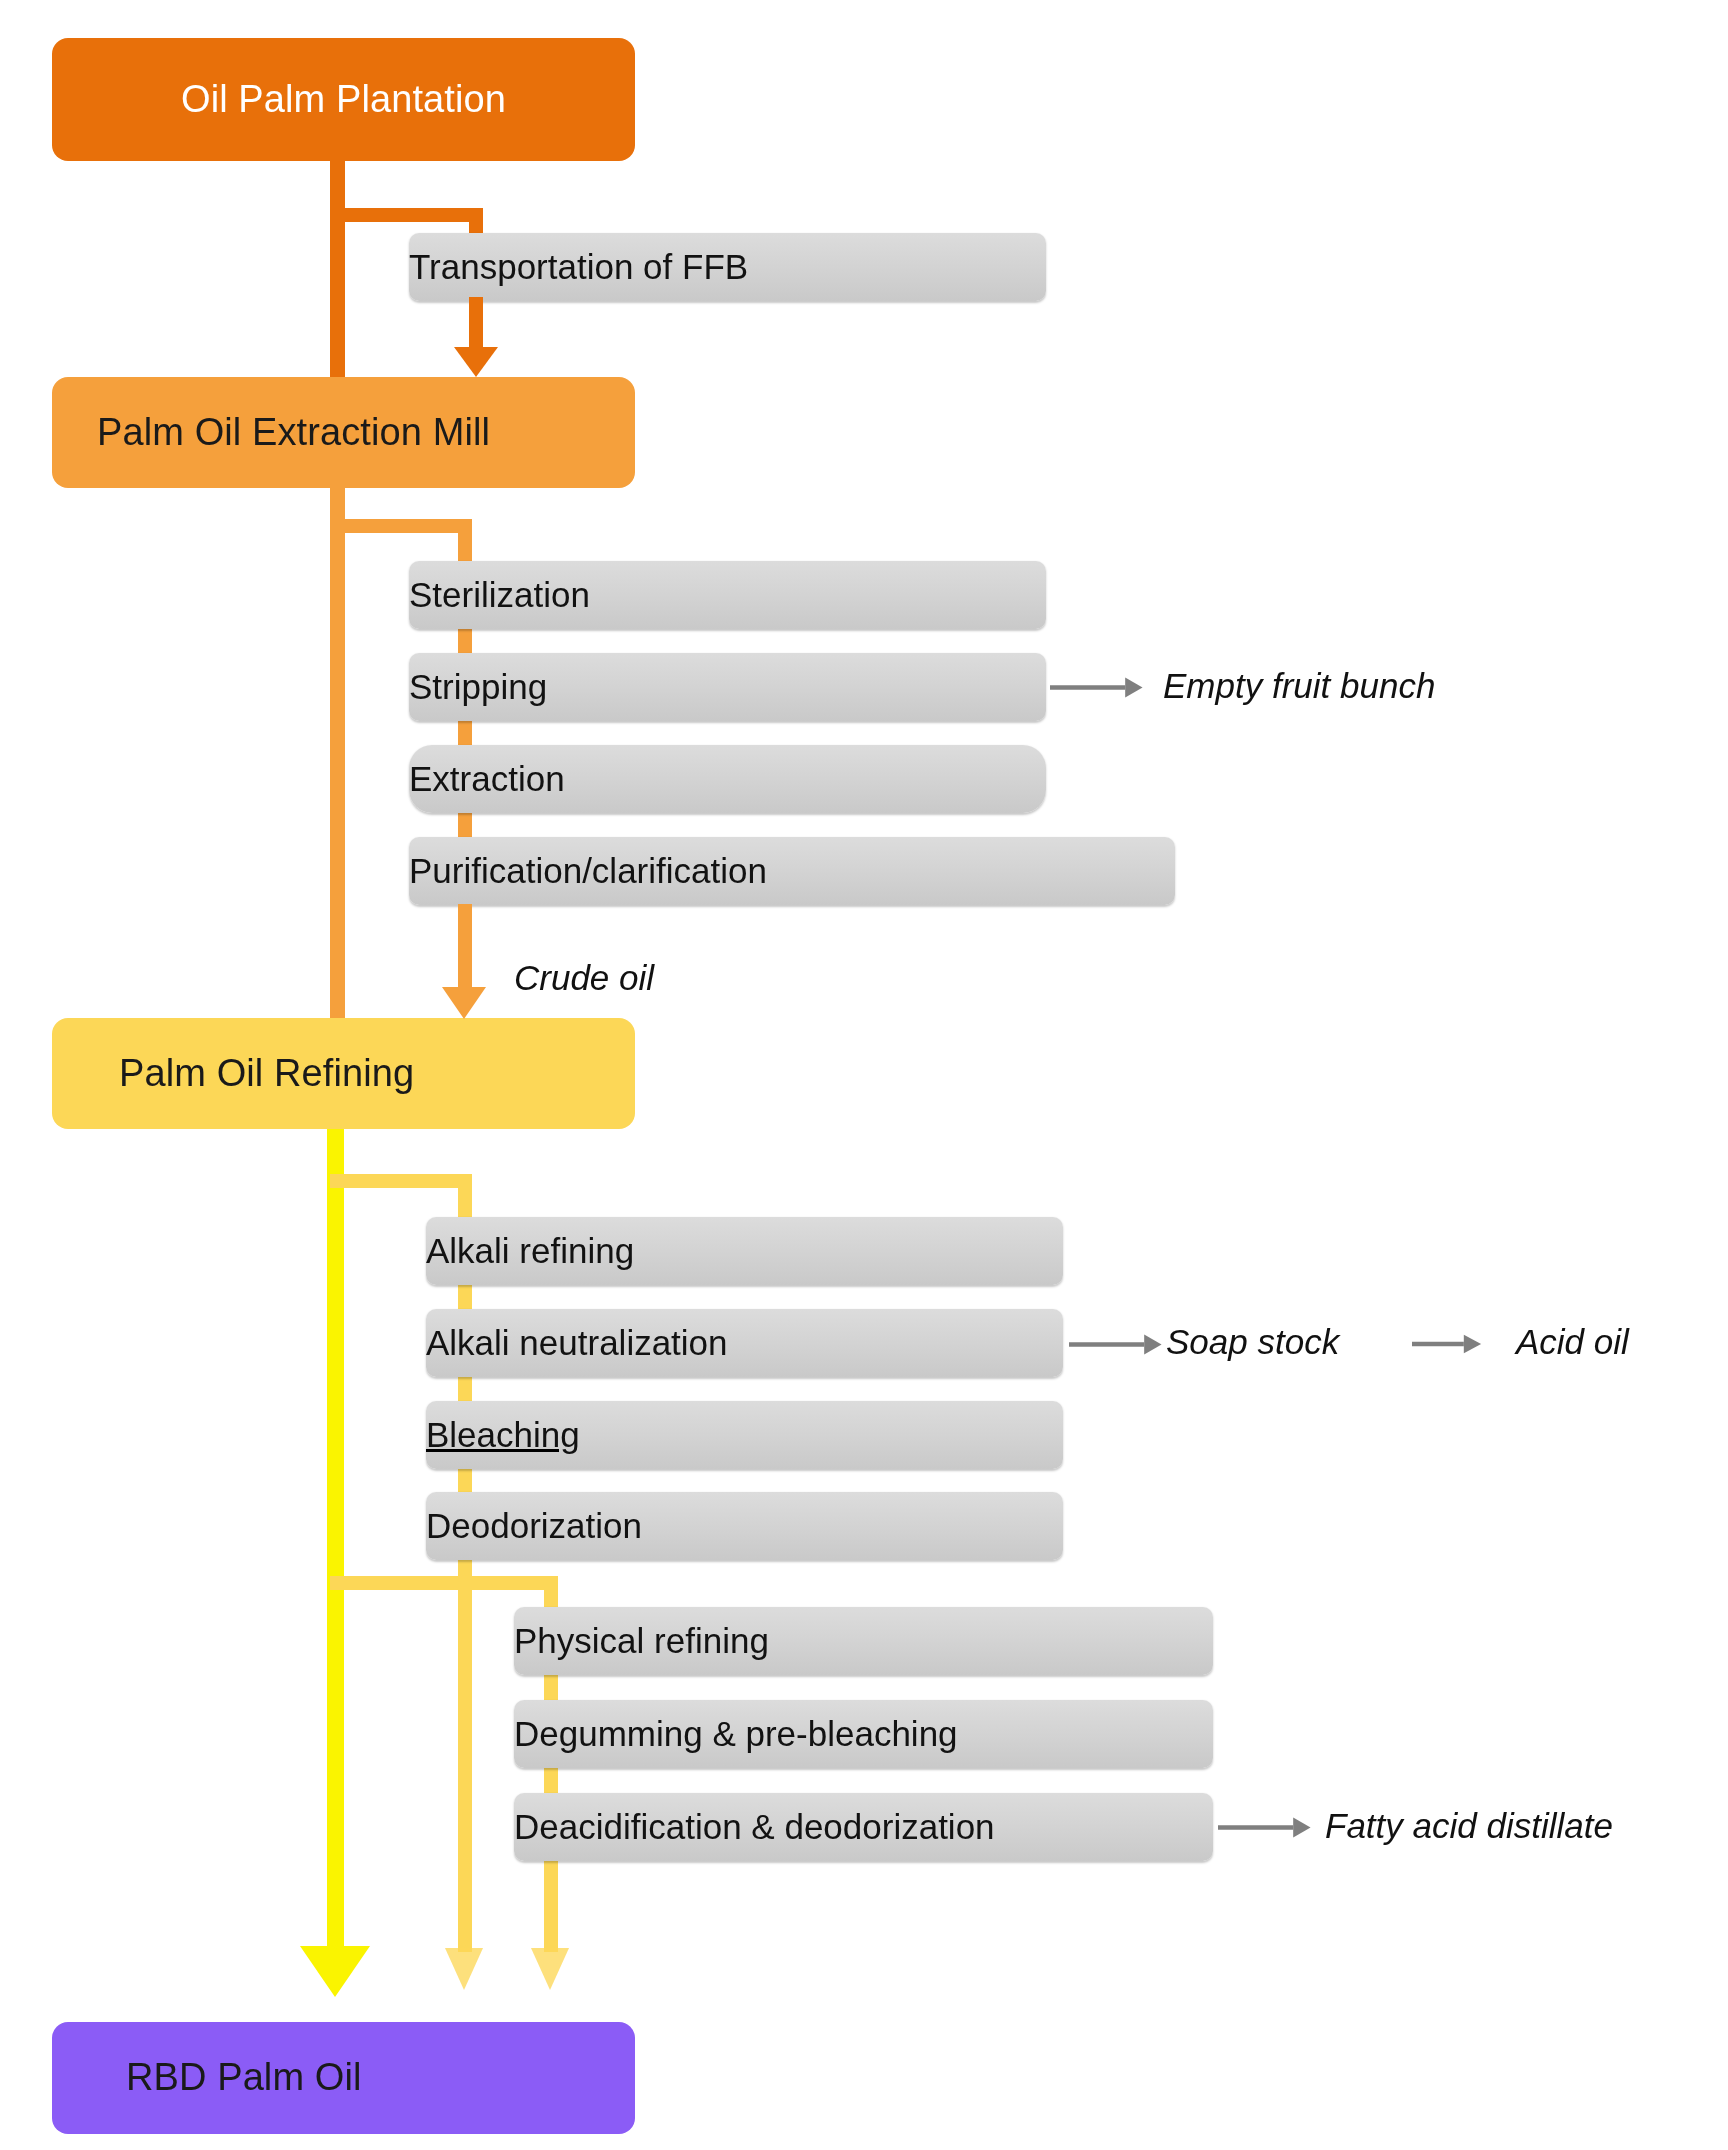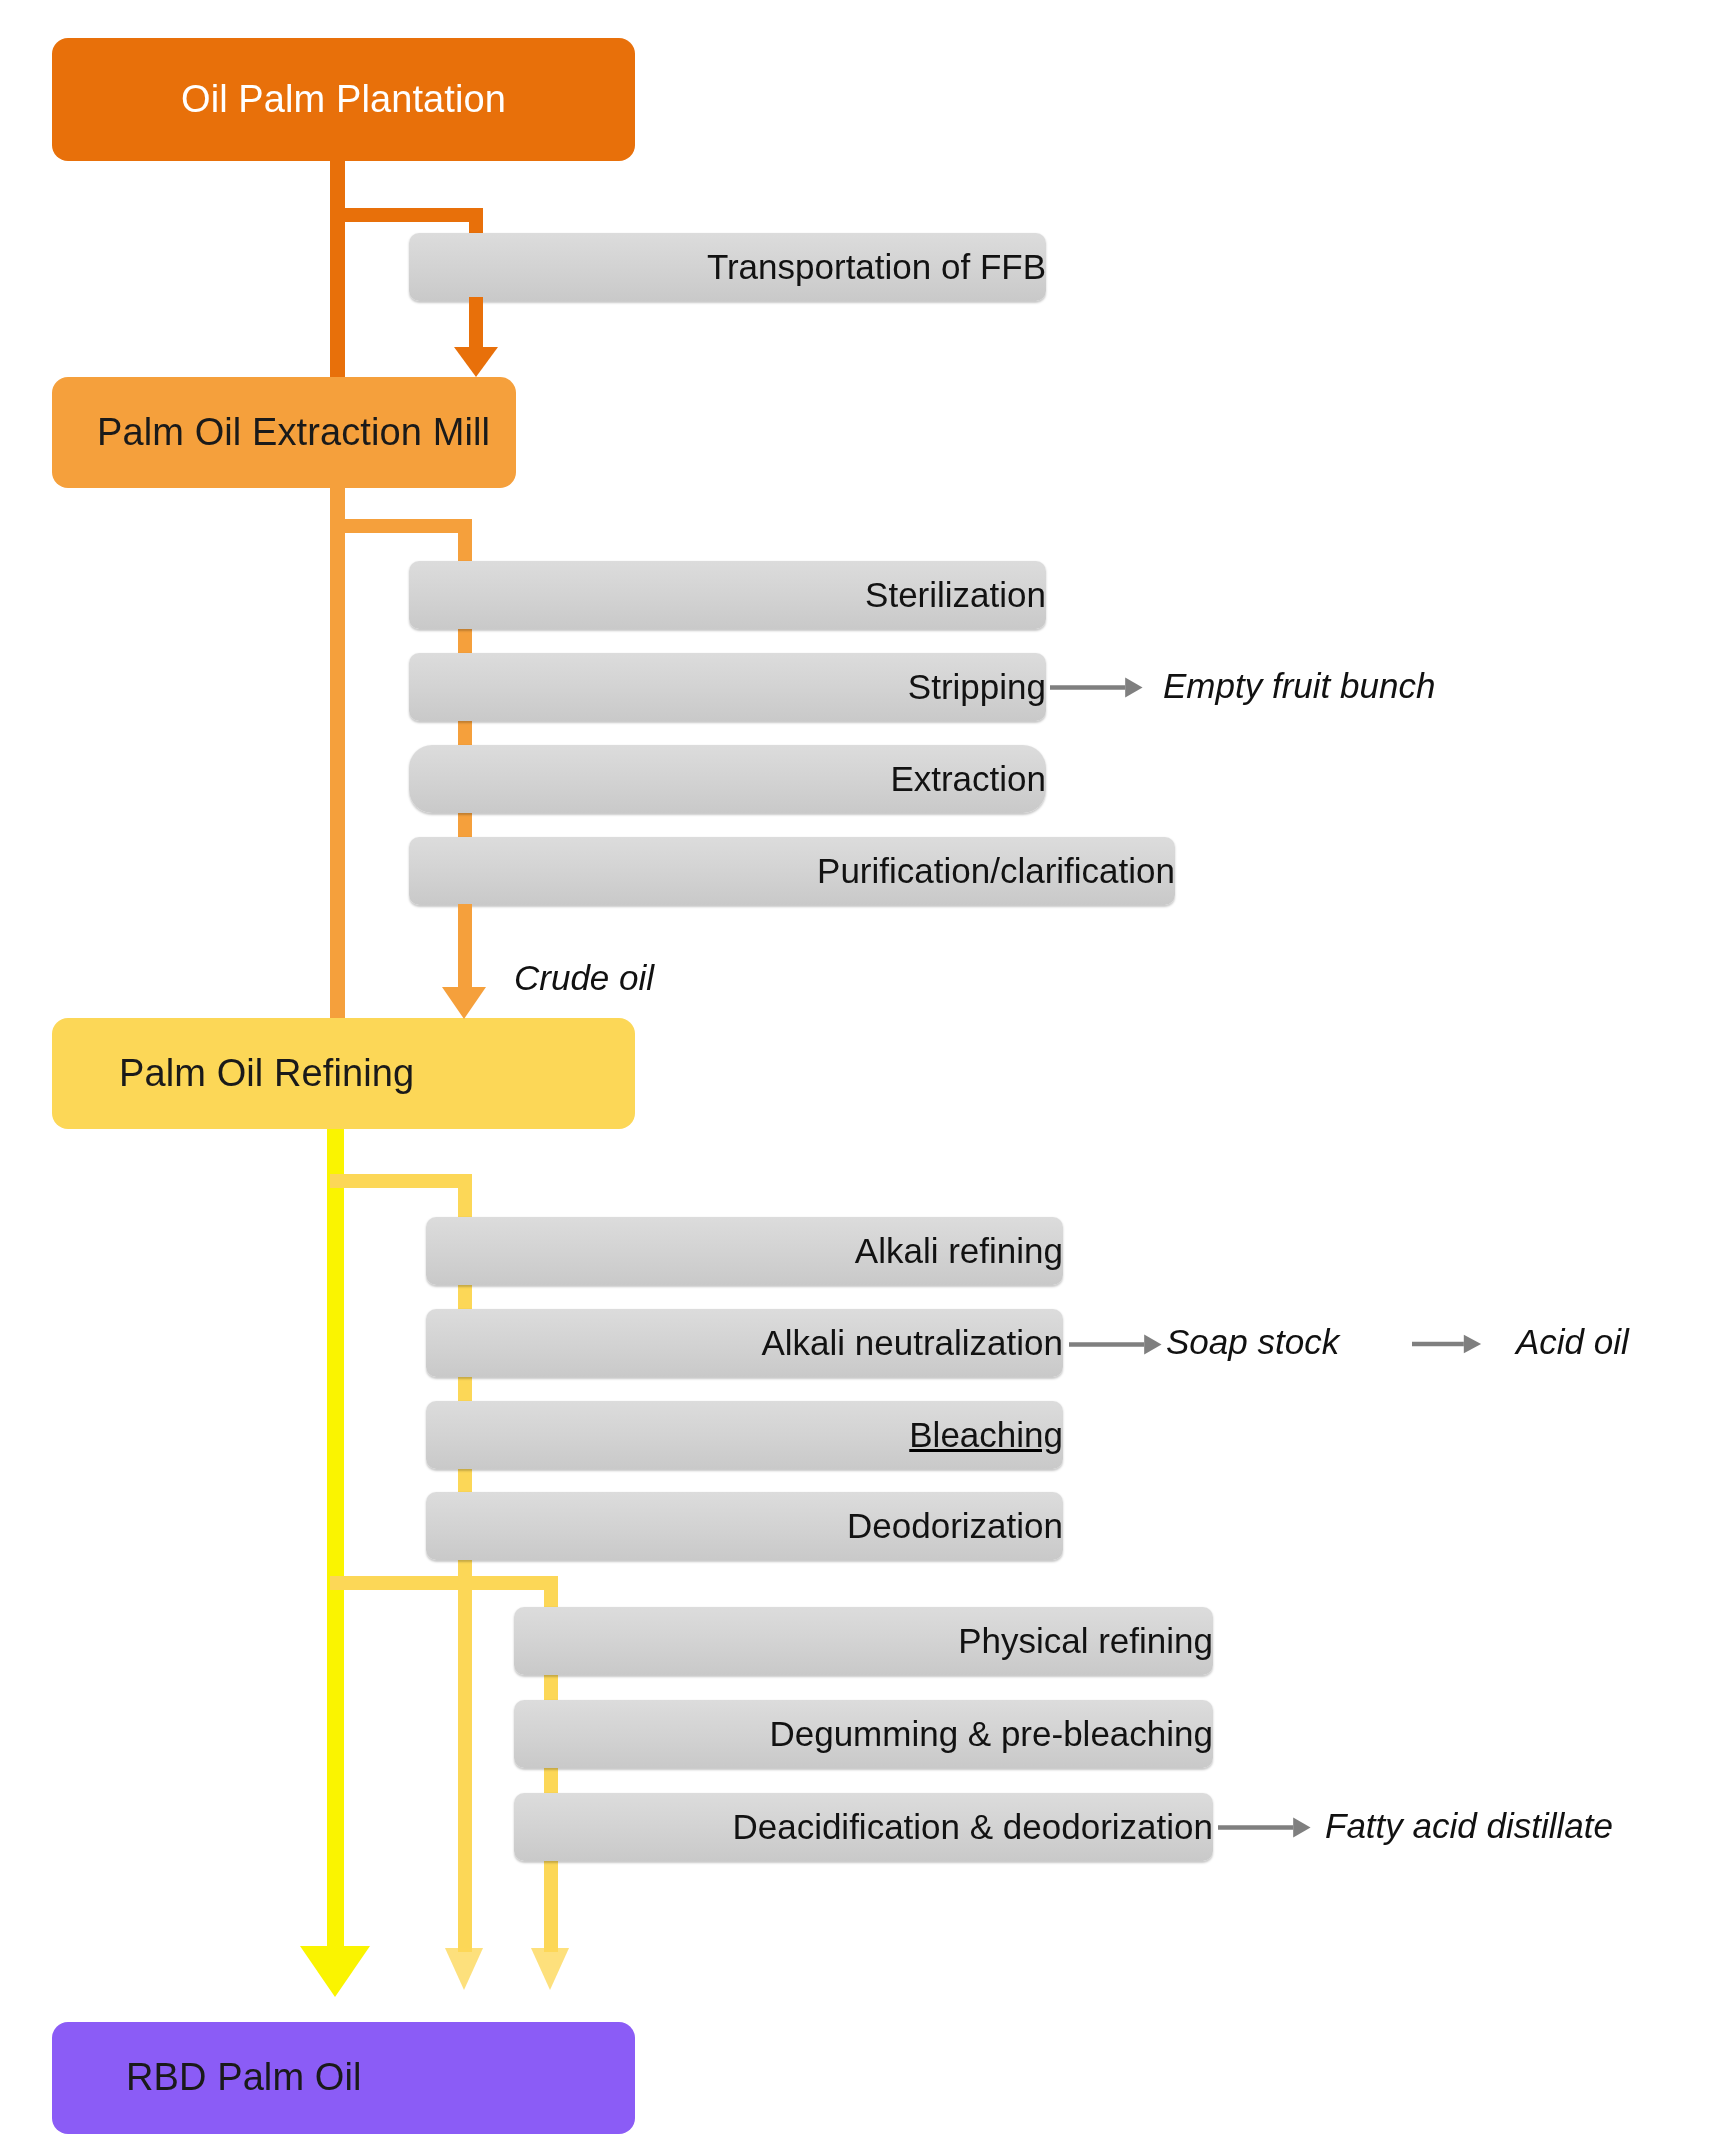--- a/index.html
+++ b/index.html
@@ -34,21 +34,21 @@
     letter-spacing: 0.1px;
   }
   .stage-plantation {
     left: 52px; top: 38px; width: 583px; height: 123px;
     background: #E8700A;
     justify-content: center;
   }
   .stage-plantation .stage-label { color: #ffffff; }
 
   .stage-mill {
-    left: 52px; top: 377px; width: 464px; height: 111px;
+    left: 52px; top: 377px; width: 583px; height: 111px;
     background: #F5A03C;
     padding-left: 45px;
   }
   .stage-mill .stage-label { color: #1a1a1a; }
 
   .stage-refining {
     left: 52px; top: 1018px; width: 583px; height: 111px;
     background: #FCD757;
     padding-left: 67px;
   }
@@ -63,21 +63,21 @@
 
   
   .proc {
     position: absolute;
     height: 68px;
     border-radius: 10px;
     background: linear-gradient(180deg,#DCDCDC 0%, #D2D2D2 55%, #C9C9C9 100%);
     box-shadow: 0 1.4px 2.2px rgba(0,0,0,0.22);
     display: flex;
     align-items: center;
-    justify-content: flex-end;
+    justify-content: flex-start;
     z-index: 7;
     box-sizing: border-box;
   }
   .proc .proc-label {
     font-size: 35px;
     color: #121212;
     white-space: nowrap;
   }
 
   

